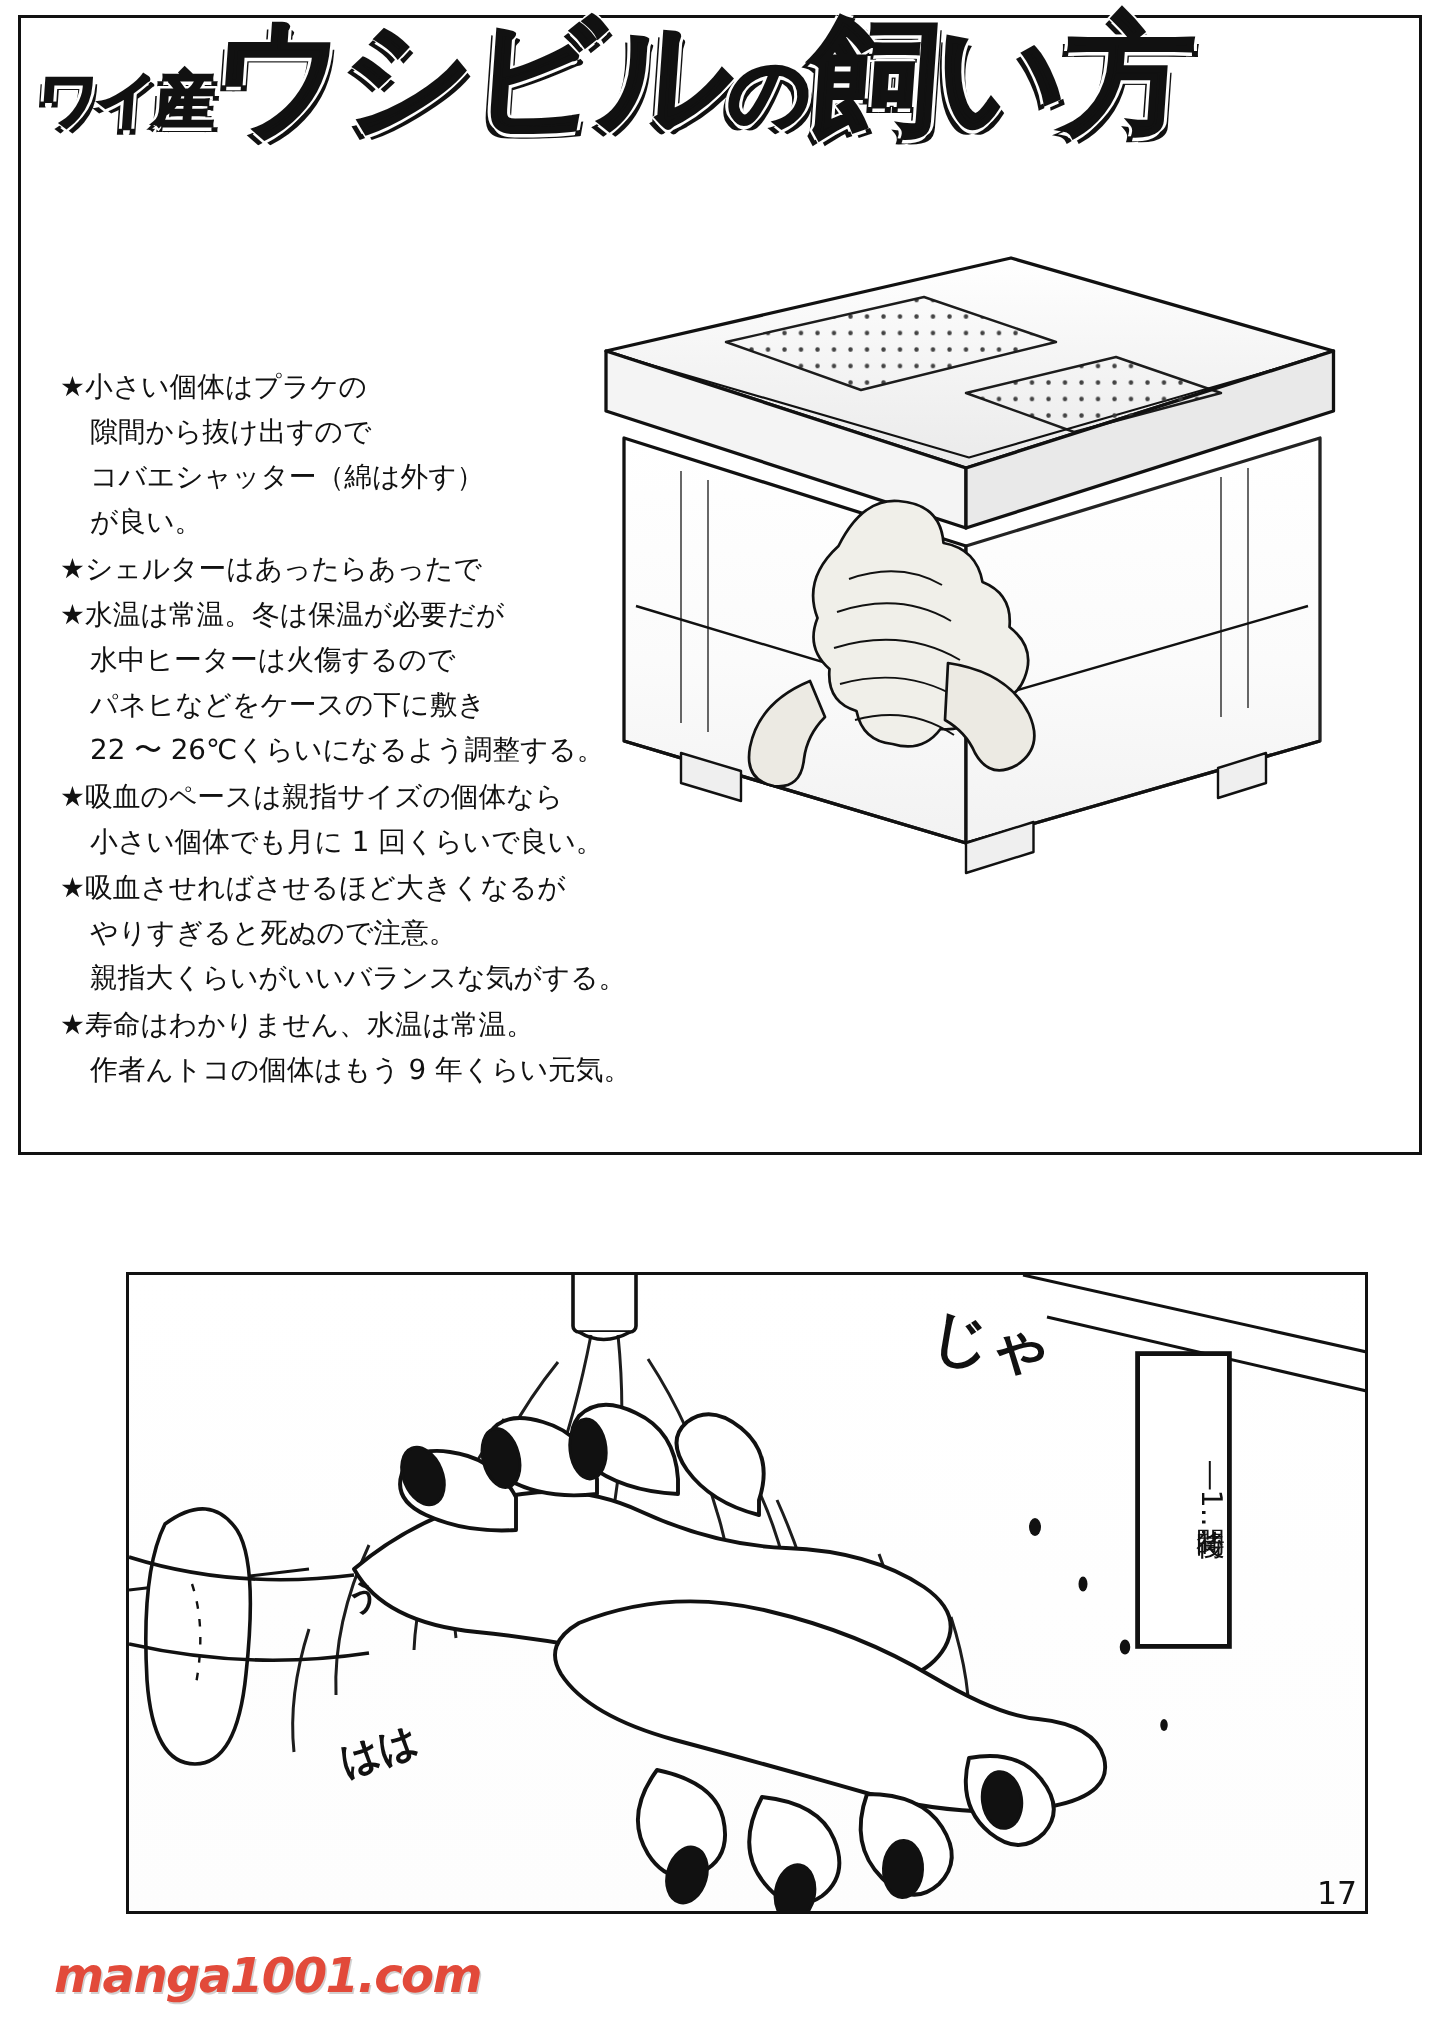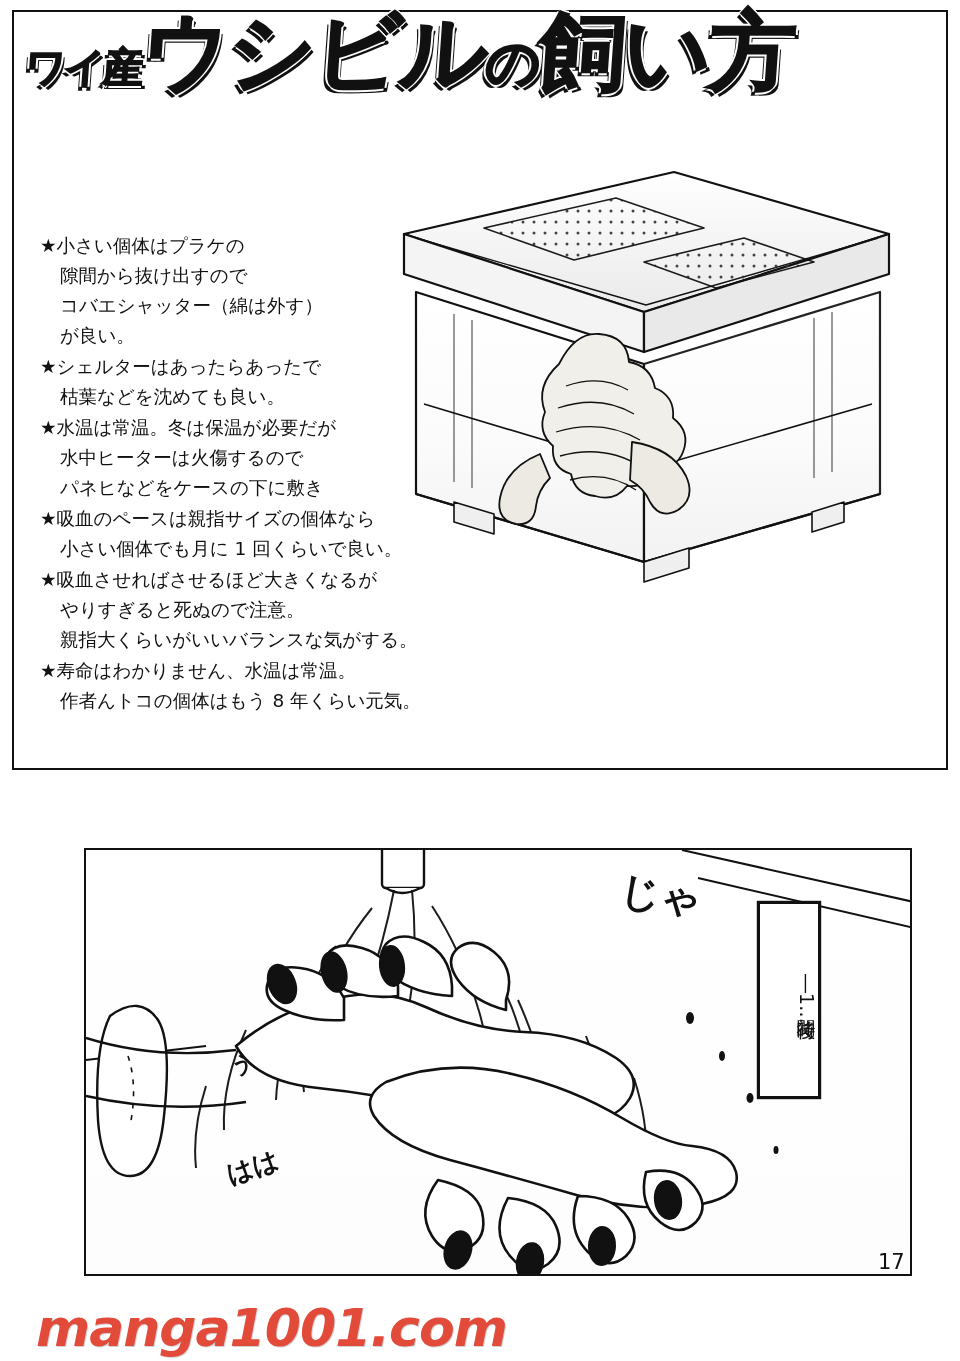--- a/index.html
+++ b/index.html
@@ -53,21 +53,21 @@
        4px 4px 0 #111, -4px 4px 0 #111;
     transform: skewX(-4deg);
   }
   .title .t-small { font-size: 54px; }
   .title .t-tiny  { font-size: 40px; }
 
   
   .notes {
     position: absolute;
     left: 26px;
-    top: 219px;
+    top: 232px;
     width: 520px;
     font-family: "DejaVu Sans", sans-serif;
     font-size: 18.5px;
     line-height: 1.62;
     color: #111;
   }
   .note-item { margin-bottom: 1px; }
   .note-line { white-space: pre; display: block; }
   .note-line.indent { padding-left: 20px; }
 
@@ -152,21 +152,21 @@
     color: #111;
   }
 
   .watermark {
     position: absolute;
     left: 36px;
     top: 1298px;
     font-family: "DejaVu Sans", sans-serif;
     font-weight: bold;
     font-style: italic;
-    font-size: 52px;
+    font-size: 32px;
     color: #e24a3a;
     letter-spacing: -1px;
     text-shadow: 1px 1px 0 rgba(0,0,0,.18);
   }
 </style>
 </head>
 <body>
 
 <div class="page">
 
@@ -248,43 +248,43 @@
 
       <div class="note-item">
         <span class="note-line">★小さい個体はプラケの</span>
         <span class="note-line indent">隙間から抜け出すので</span>
         <span class="note-line indent">コバエシャッター（綿は外す）</span>
         <span class="note-line indent">が良い。</span>
       </div>
 
       <div class="note-item">
         <span class="note-line">★シェルターはあったらあったで</span>
-        <span class="note-line indent">枯葉などを沈めても良い。</span>
       </div>
 
       <div class="note-item">
         <span class="note-line">★水温は常温。冬は保温が必要だが</span>
         <span class="note-line indent">水中ヒーターは火傷するので</span>
         <span class="note-line indent">パネヒなどをケースの下に敷き</span>
+        <span class="note-line indent">22 〜 26℃くらいになるよう調整する。</span>
       </div>
 
       <div class="note-item">
         <span class="note-line">★吸血のペースは親指サイズの個体なら</span>
         <span class="note-line indent">小さい個体でも月に 1 回くらいで良い。</span>
       </div>
 
       <div class="note-item">
         <span class="note-line">★吸血させればさせるほど大きくなるが</span>
         <span class="note-line indent">やりすぎると死ぬので注意。</span>
         <span class="note-line indent">親指大くらいがいいバランスな気がする。</span>
       </div>
 
       <div class="note-item">
         <span class="note-line">★寿命はわかりません、水温は常温。</span>
-        <span class="note-line indent">作者んトコの個体はもう 8 年くらい元気。</span>
+        <span class="note-line indent">作者んトコの個体はもう 9 年くらい元気。</span>
       </div>
 
     </div>
   </div>
 
   <div class="panel-bottom">
 
     <svg viewBox="0 0 828 428" width="828" height="428" aria-hidden="true">
       <defs>
         <linearGradient id="bgG" x1="0" y1="0" x2="0" y2="1">

